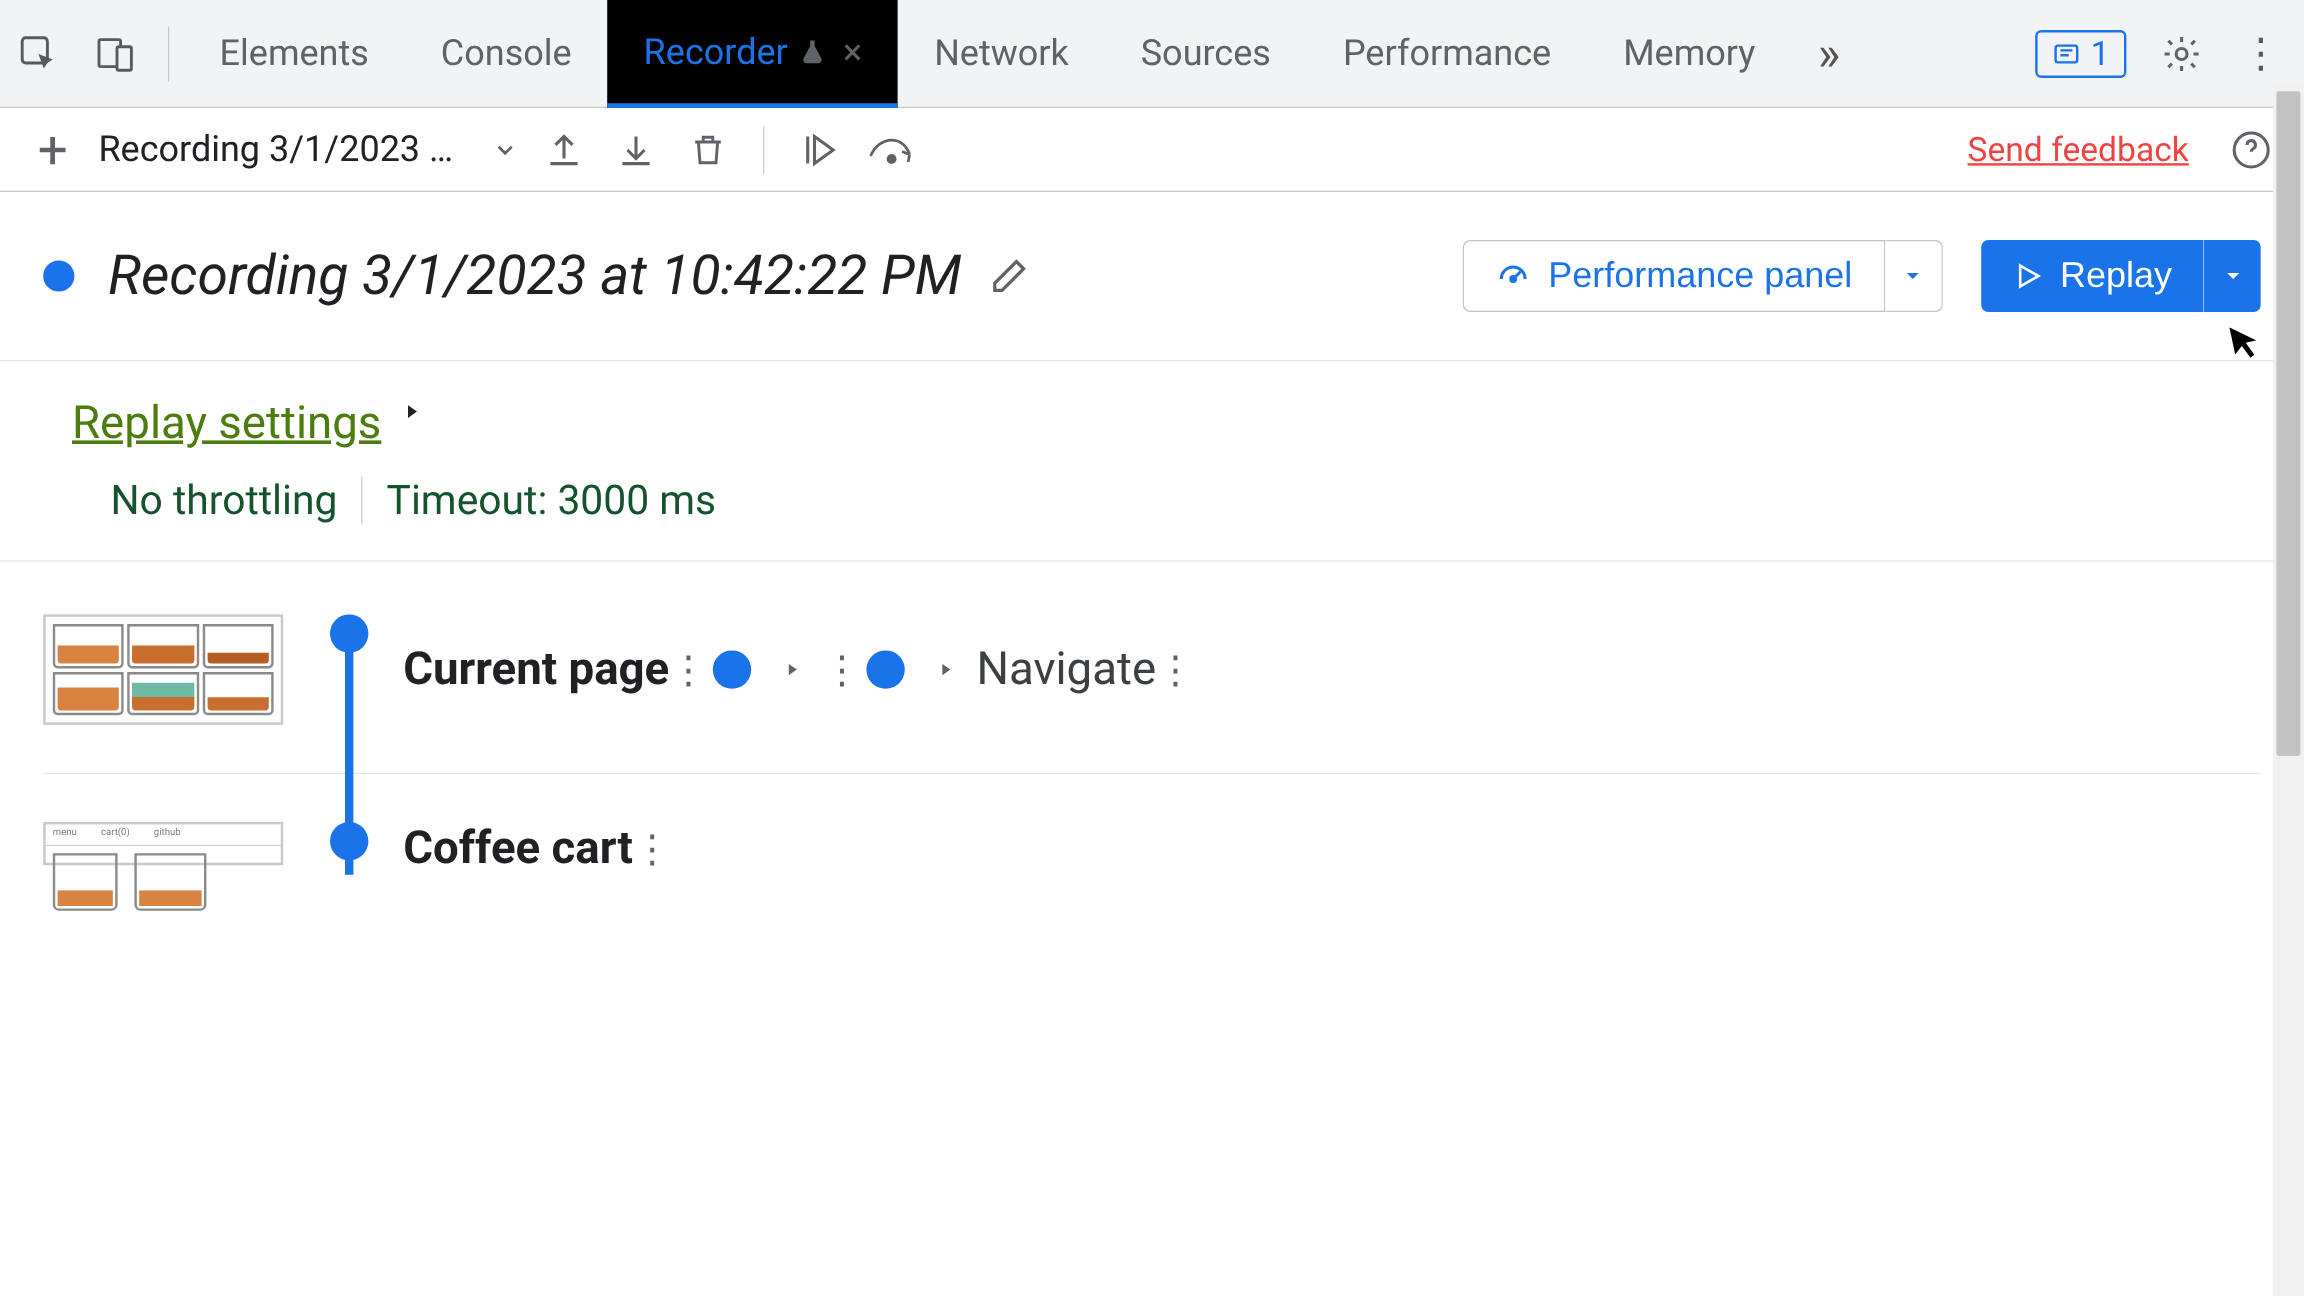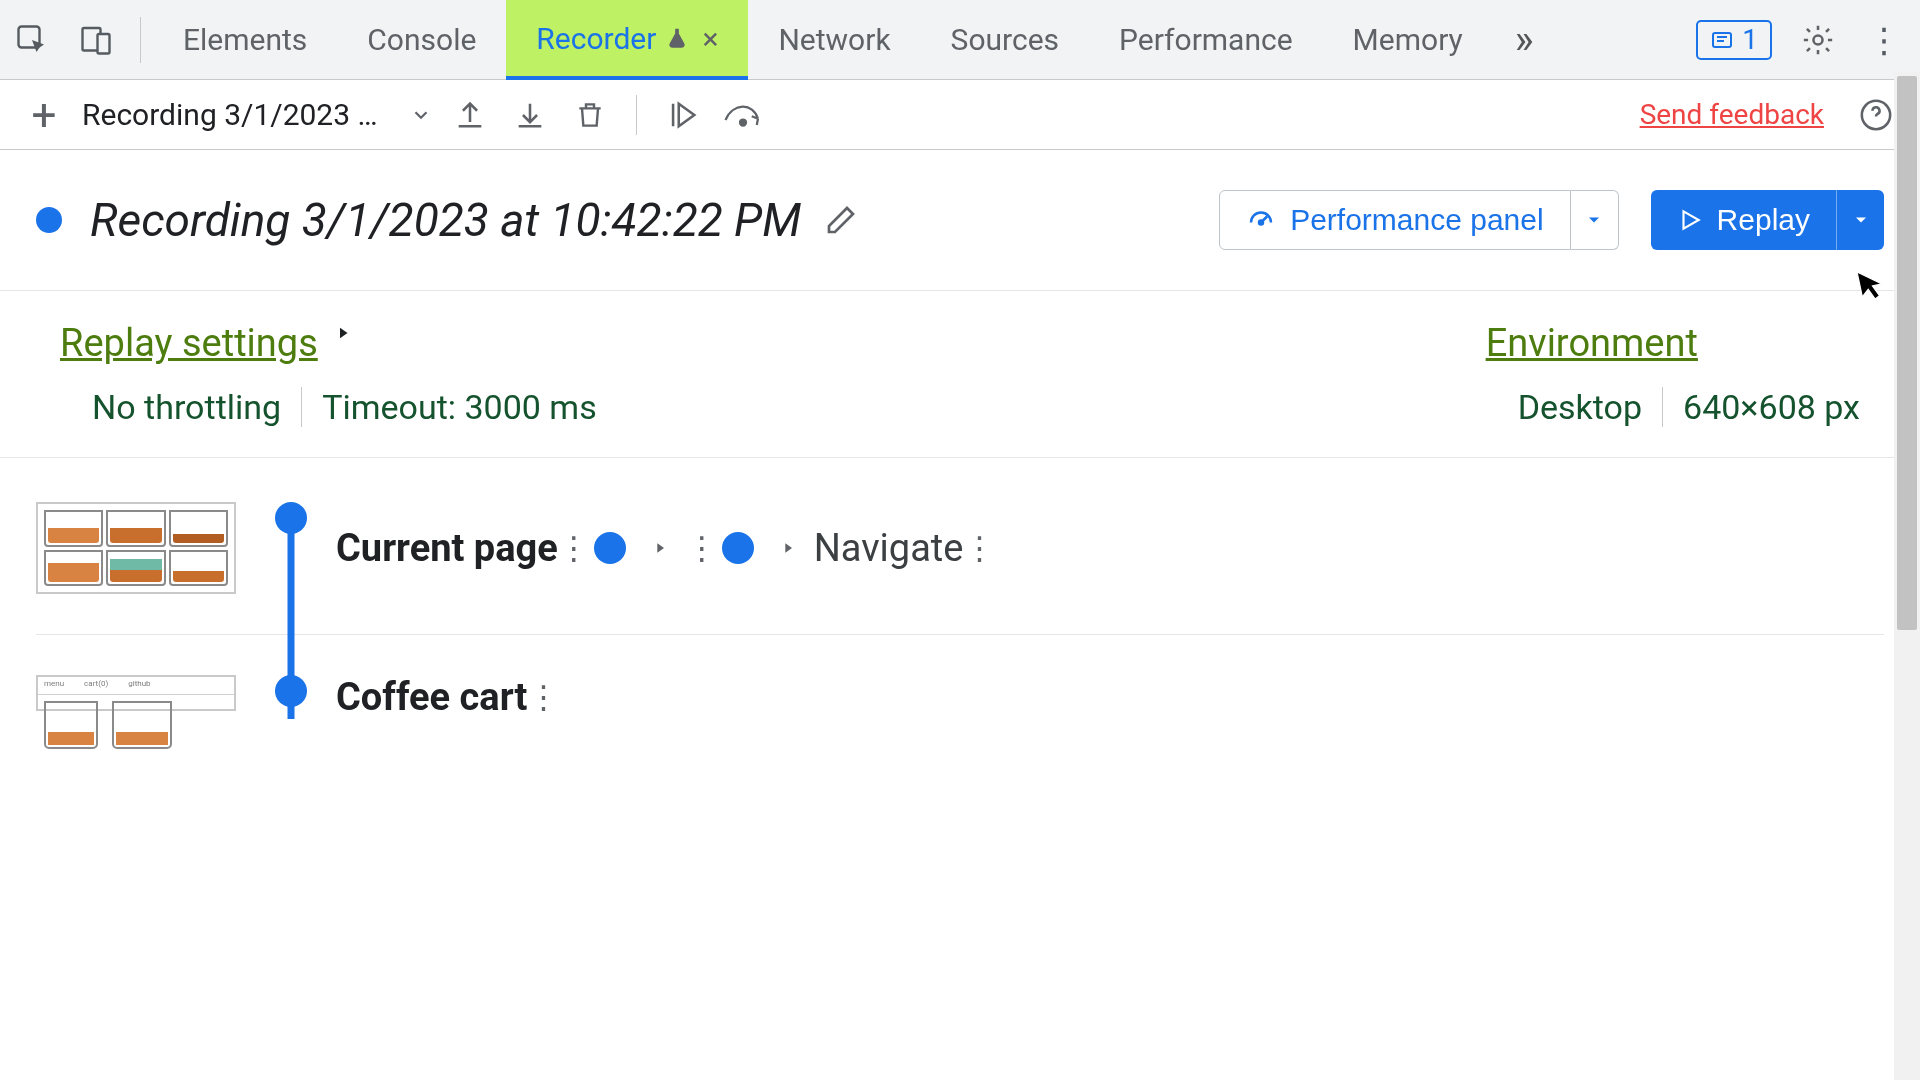--- a/index.html
+++ b/index.html
@@ -8,21 +8,21 @@
     background: #fff;
     color: #202124;
     width: 1920px;
     height: 1080px;
     overflow: hidden;
     position: relative;
   }
 
   
   .tab-strip {
-    height: 80px;
+    height: 90px;
     border-bottom: 1px solid #c9c9c9;
     background: #f1f3f4;
     display: flex;
     align-items: stretch;
   }
   .tab-left-icons {
     display: flex;
     align-items: center;
     padding: 0 12px;
     gap: 24px;
@@ -37,21 +37,21 @@
     align-items: center;
     padding: 0 30px;
     font-size: 30px;
     color: #5f6368;
     position: relative;
     gap: 10px;
   }
   .tab.active {
     color: #1a73e8;
     border-bottom: 4px solid #1a73e8;
-    background: #bef264;
+    background: #000000;
     margin-bottom: -1px;
   }
   .tab .flask { font-size: 24px; }
   .tab .close { font-size: 30px; color:#5f6368; margin-left:4px; }
   .chevron-double { padding:0 22px; display:flex; align-items:center; color:#555; font-size:40px;}
   .tab-right {
     margin-left: auto;
     display: flex;
     align-items: center;
     gap: 26px;
@@ -424,30 +424,20 @@
             <path d="M8 5l10 7-10 7z"></path>
           </svg>
       </span>
     </div>
     <div class="settings-vals">
       <span>No throttling</span>
       <div class="sv-div"></div>
       <span>Timeout: 3000 ms</span>
     </div>
   </div>
-  <div class="settings-col env-col">
-    <div class="settings-title" style="gap:0;">
-      <span>Environment</span>
-    </div>
-    <div class="settings-vals">
-      <span>Desktop</span>
-      <div class="sv-div"></div>
-      <span>640×608 px</span>
-    </div>
-  </div>
 </div>
 
 <div class="steps">
 
   <div class="step-group">
     <div class="thumb-col">
       <div class="thumb">
         <div class="thumb-grid">
           <div class="cup c1"></div>
             <div class="cup c2"></div>

